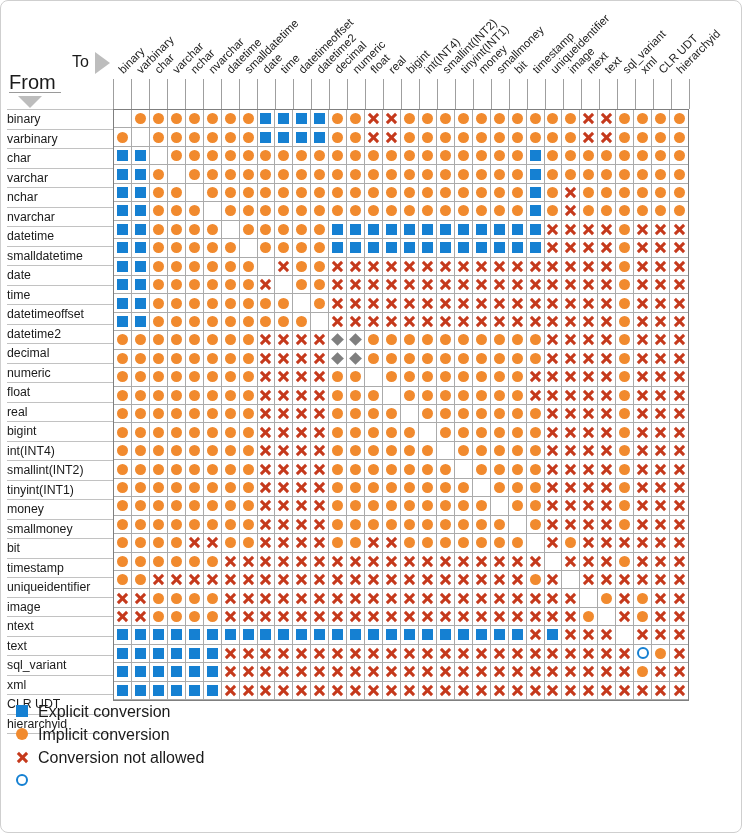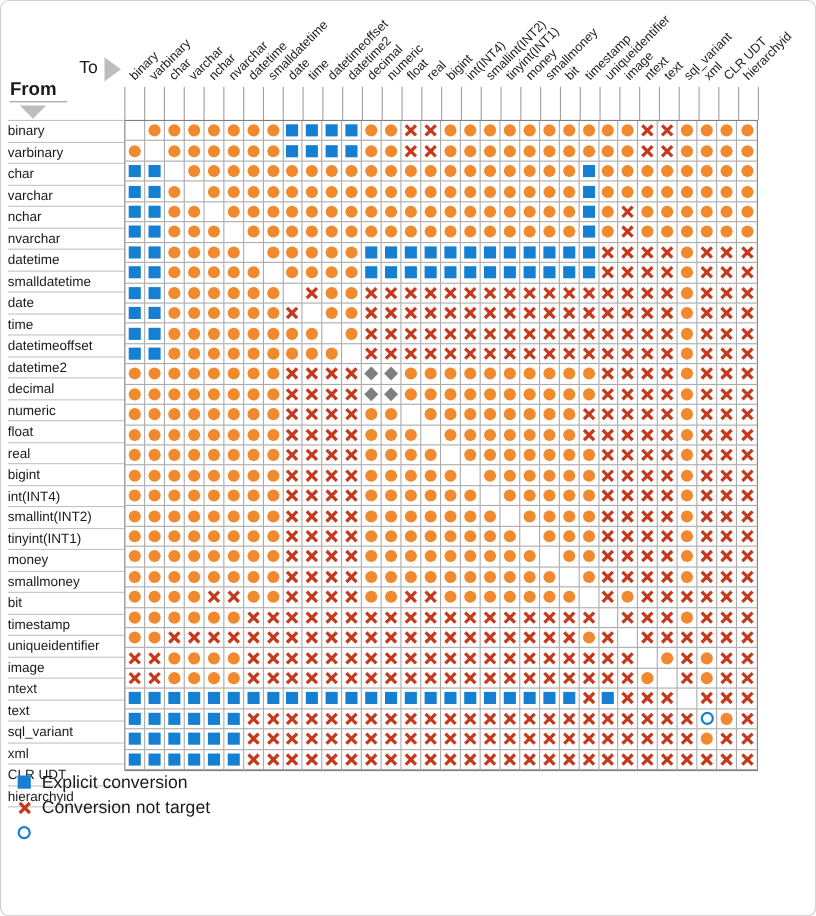--- a/index.html
+++ b/index.html
@@ -6,21 +6,21 @@
   #page{
     position:relative;width:742px;height:833px;box-sizing:border-box;
     border:1px solid #cfcfcf;border-radius:8px;background:#fff;overflow:hidden;
     font-family:"Liberation Sans", sans-serif;color:#1a1a1a;
   }
   
   .to-label{position:absolute;left:71px;top:52px;font-size:16px;font-weight:normal;}
   .tri-right{position:absolute;left:94px;top:51px;width:0;height:0;
     border-top:11px solid transparent;border-bottom:11px solid transparent;
     border-left:15px solid var(--c-tri);}
-  .from-label{position:absolute;left:8px;top:70px;font-size:17px;font-weight:bold;}
+  .from-label{position:absolute;left:8px;top:70px;font-size:20px;font-weight:normal;}
   .from-underline{position:absolute;left:8px;top:91px;width:52px;height:1px;background:#9a9a9a;}
   .tri-down{position:absolute;left:17px;top:95px;width:0;height:0;
     border-left:12px solid transparent;border-right:12px solid transparent;
     border-top:12px solid var(--c-tri);}
   
   .col-tick{position:absolute;top:78px;height:30px;width:1px;background:#9f9f9f;}
   .col-header{
     position:absolute;top:60px;height:16px;line-height:16px;font-size:11.5px;
     white-space:nowrap;transform:rotate(-45deg);transform-origin:0 100%;color:#222;
   }
@@ -3190,23 +3190,29 @@
     </div>
   <div id="legend">
       <div class="legend-item">
         <span class="legend-sym">
           <span class="sym sym-E"></span>
         </span>
         <span class="legend-text">Explicit conversion</span>
       </div>
       <div class="legend-item">
         <span class="legend-sym">
+          <span class="sym sym-I"></span>
+        </span>
+        <span class="legend-text">Implicit conversion</span>
+      </div>
+      <div class="legend-item">
+        <span class="legend-sym">
           <span class="sym sym-X"></span>
         </span>
-        <span class="legend-text">Conversion not target</span>
+        <span class="legend-text">Conversion not allowed</span>
       </div>
       <div class="legend-item">
         <span class="legend-sym">
           <span class="sym sym-C"></span>
         </span>
       </div>
     </div>
 </div>
 
 </body></html>

